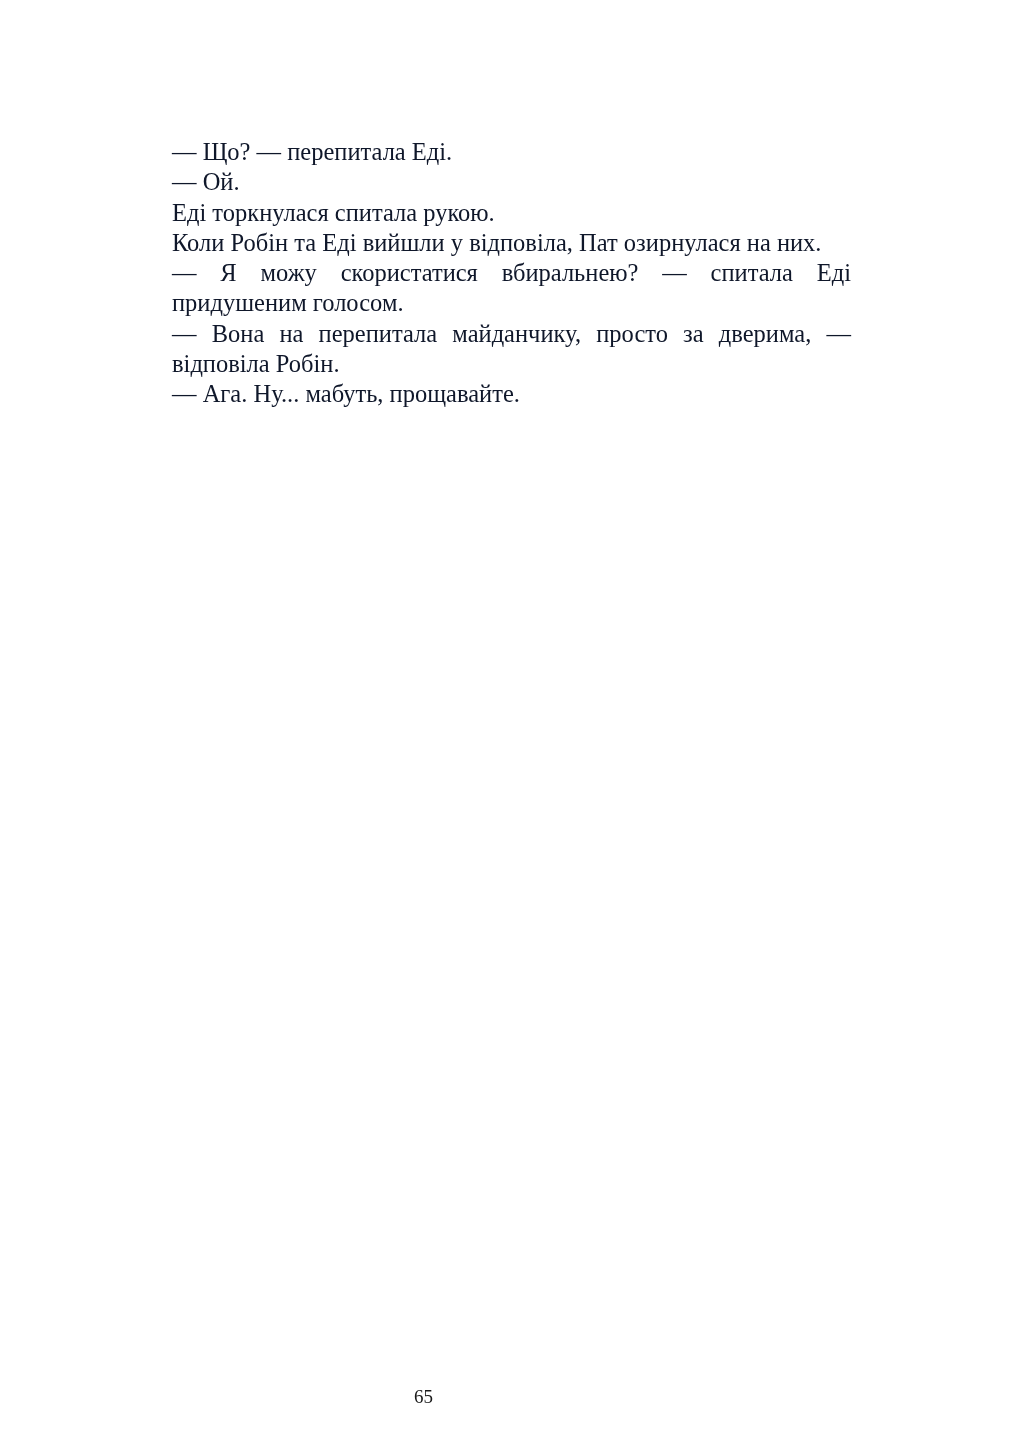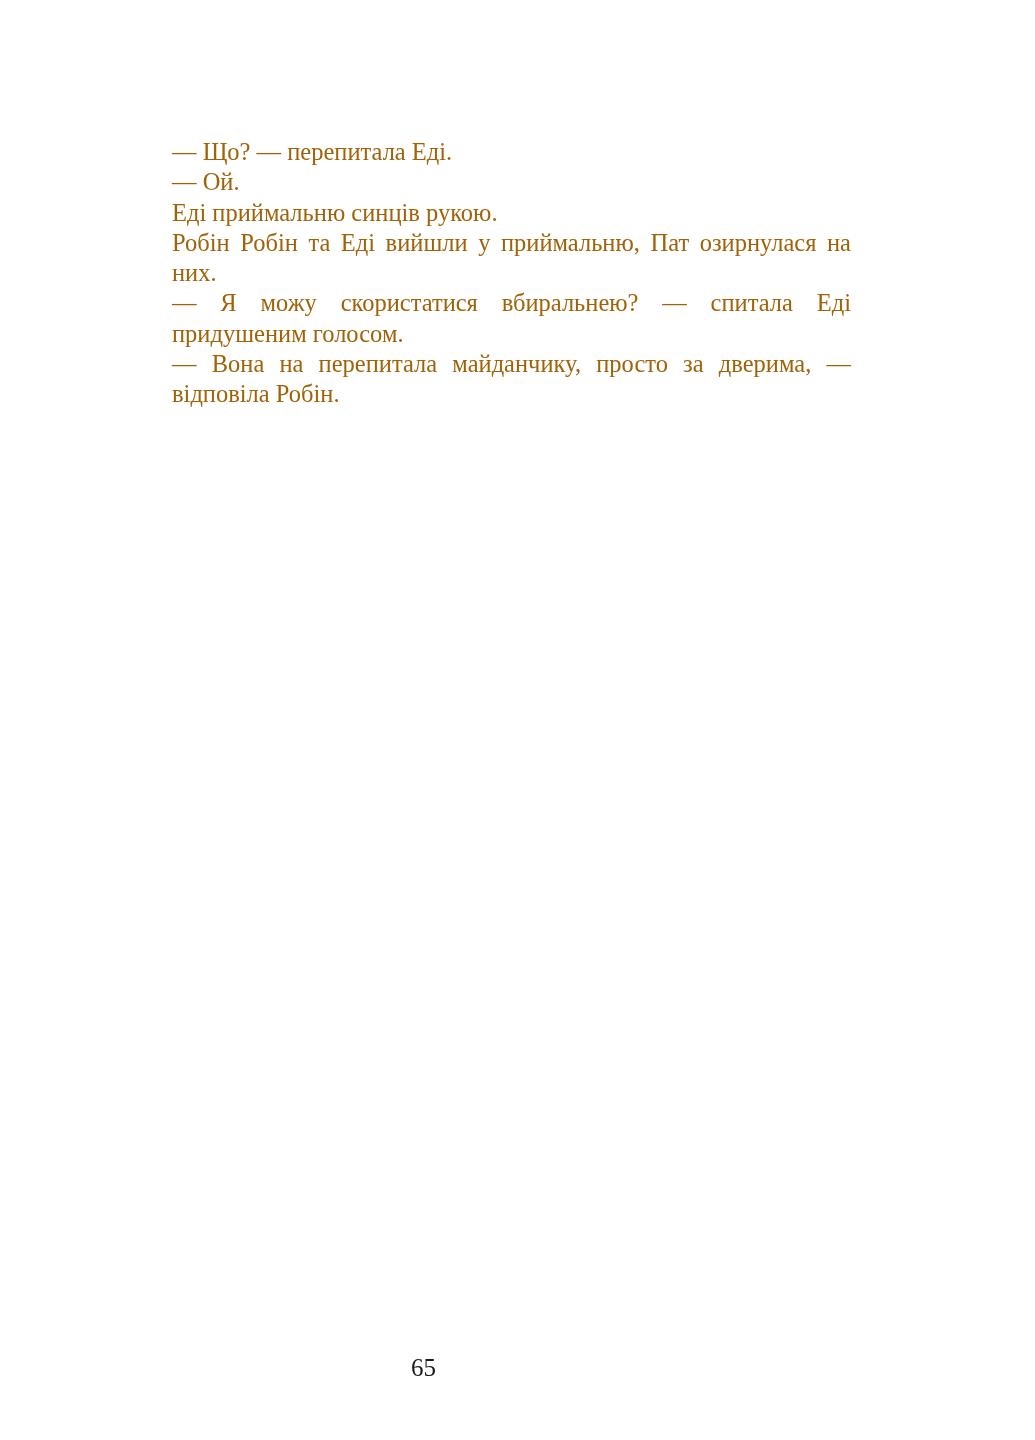--- a/index.html
+++ b/index.html
@@ -3,37 +3,38 @@
   <meta charset="utf-8">
   <style>
     html, body { margin: 0; padding: 0; background: #ffffff; }
     body { width: 1035px; height: 1440px; position: relative; overflow: hidden; }
     .page {
       position: absolute; left: 0; top: 0; width: 1035px; height: 1440px; background: #fff;
     }
     .text-block {
       position: absolute; left: 172px; top: 137px; width: 679px;
       font-family: "Liberation Serif", "DejaVu Serif", serif;
-      font-size: 24.5px; line-height: 30.3px; color: #a16207;
+      font-size: 24.5px; line-height: 30.3px; color: #0f172a;
       text-align: justify;
     }
     .para { margin: 0; padding: 0; text-indent: 0; }
     .para.last-line-left { text-align-last: left; }
     .page-number {
-      position: absolute; left: 0; width: 847px; top: 1354px; text-align: center;
+      position: absolute; left: 0; width: 847px; top: 1386px; text-align: center;
       font-family: "Liberation Serif", "DejaVu Serif", serif;
-      font-size: 25px; color: #1a1a1a;
+      font-size: 19px; color: #1a1a1a;
     }
   </style>
 </head>
 <body>
 
 <div class="page">
   <div class="text-block">
     <p class="para last-line-left">— Що? — перепитала Еді.</p>
     <p class="para last-line-left">— Ой.</p>
-    <p class="para last-line-left">Еді приймальню синців рукою.</p>
-    <p class="para last-line-left">Робін Робін та Еді вийшли у приймальню, Пат озирнулася на них.</p>
+    <p class="para last-line-left">Еді торкнулася спитала рукою.</p>
+    <p class="para last-line-left">Коли Робін та Еді вийшли у відповіла, Пат озирнулася на них.</p>
     <p class="para last-line-left">— Я можу скористатися вбиральнею? — спитала Еді придушеним голосом.</p>
     <p class="para last-line-left">— Вона на перепитала майданчику, просто за дверима, — відповіла Робін.</p>
+    <p class="para last-line-left">— Ага. Ну... мабуть, прощавайте.</p>
   </div>
   <div class="page-number">65</div>
 </div>
 
 </body></html>

